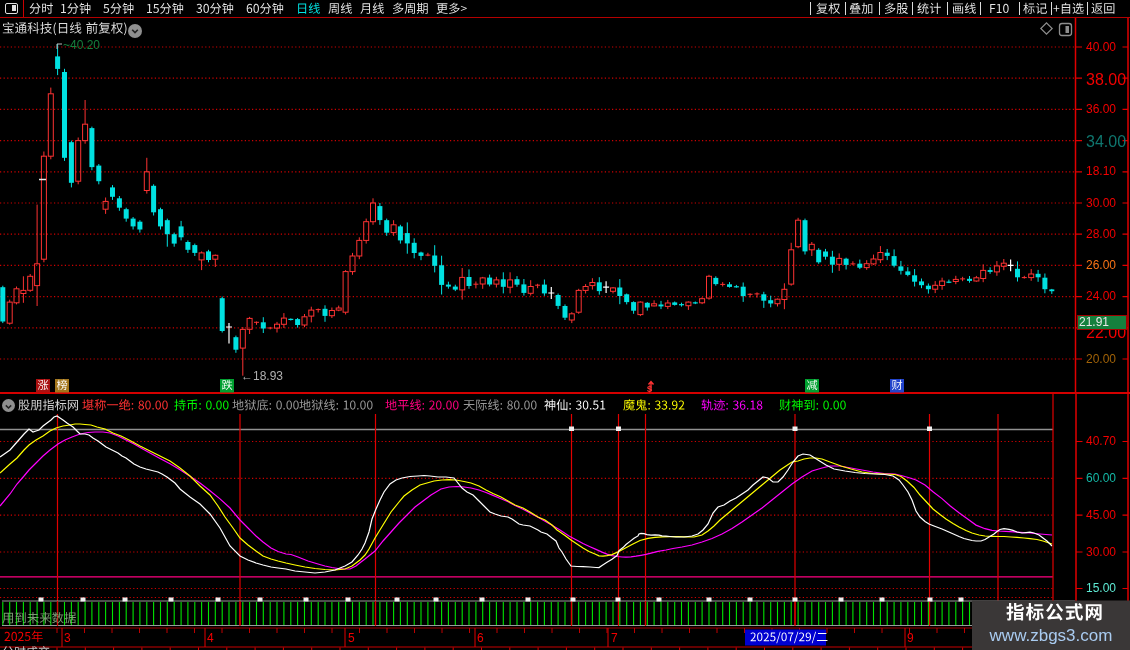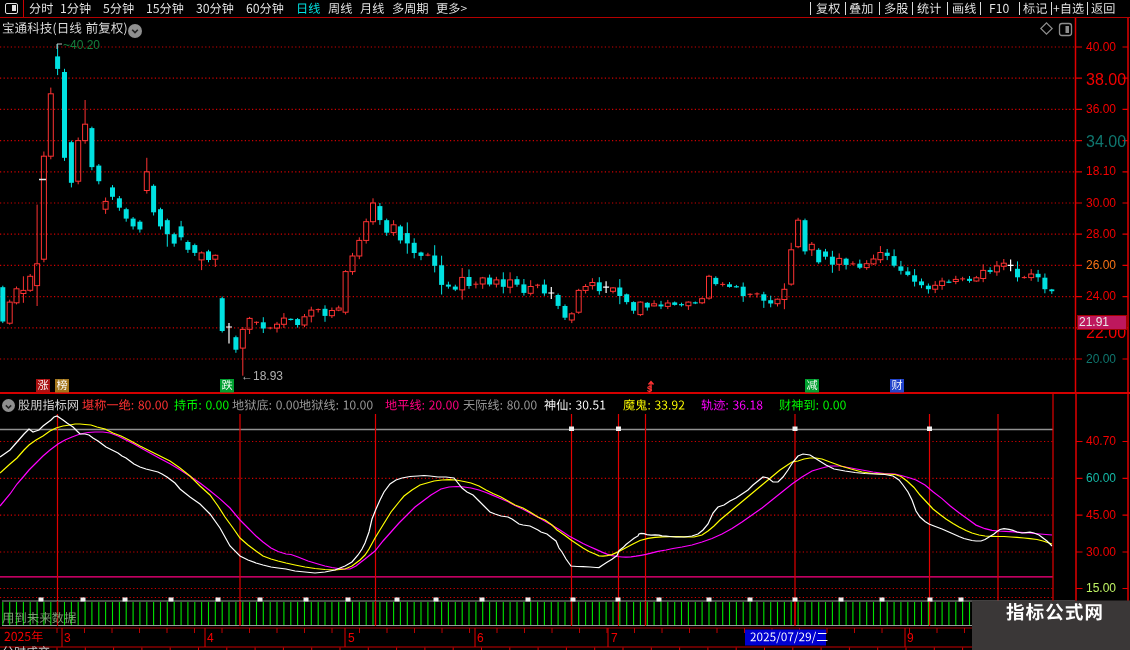--- a/index.html
+++ b/index.html
@@ -756,27 +756,28 @@
 <div style="position:absolute;left:1086px;top:39.5px;color:#f20000;font-size:12px;font-weight:normal;letter-spacing:0px;white-space:nowrap">40.00</div>
     <div style="position:absolute;left:1086px;top:70.7px;color:#f20000;font-size:16px;font-weight:normal;letter-spacing:0px;white-space:nowrap">38.00</div>
     <div style="position:absolute;left:1086px;top:101.9px;color:#f20000;font-size:12px;font-weight:normal;letter-spacing:0px;white-space:nowrap">36.00</div>
     <div style="position:absolute;left:1086px;top:133.1px;color:#0f766e;font-size:16px;font-weight:normal;letter-spacing:0px;white-space:nowrap">34.00</div>
     <div style="position:absolute;left:1086px;top:164.3px;color:#f20000;font-size:12px;font-weight:normal;letter-spacing:0px;white-space:nowrap">18.10</div>
     <div style="position:absolute;left:1086px;top:195.5px;color:#f20000;font-size:12px;font-weight:normal;letter-spacing:0px;white-space:nowrap">30.00</div>
     <div style="position:absolute;left:1086px;top:226.7px;color:#f20000;font-size:12px;font-weight:normal;letter-spacing:0px;white-space:nowrap">28.00</div>
     <div style="position:absolute;left:1086px;top:257.9px;color:#f97316;font-size:12px;font-weight:normal;letter-spacing:0px;white-space:nowrap">26.00</div>
     <div style="position:absolute;left:1086px;top:289.1px;color:#f20000;font-size:12px;font-weight:normal;letter-spacing:0px;white-space:nowrap">24.00</div>
     <div style="position:absolute;left:1086px;top:323.8px;color:#f20000;font-size:16px;font-weight:normal;letter-spacing:0px;white-space:nowrap">22.00</div>
-    <div style="position:absolute;left:1086px;top:351.5px;color:#0f766e;font-size:12px;font-weight:normal;letter-spacing:0px;white-space:nowrap">20.00</div>
-    <div style="position:absolute;left:1076.5px;top:314.5px;width:50px;height:15.5px;background:#be185d;border:1px solid #a00000;color:#e8e8e8;font-size:12px;line-height:13.5px;padding-left:1.5px;box-sizing:border-box">21.91</div>
+    <div style="position:absolute;left:1086px;top:351.5px;color:#a16207;font-size:12px;font-weight:normal;letter-spacing:0px;white-space:nowrap">20.00</div>
+    <div style="position:absolute;left:1076.5px;top:314.5px;width:50px;height:15.5px;background:#15803d;border:1px solid #a00000;color:#e8e8e8;font-size:12px;line-height:13.5px;padding-left:1.5px;box-sizing:border-box">21.91</div>
     <div style="position:absolute;left:1086px;top:434.0px;color:#f20000;font-size:12px;font-weight:normal;letter-spacing:0px;white-space:nowrap">40.70</div>
     <div style="position:absolute;left:1086px;top:470.8px;color:#14b8a6;font-size:12px;font-weight:normal;letter-spacing:0px;white-space:nowrap">60.00</div>
     <div style="position:absolute;left:1086px;top:507.70000000000005px;color:#f20000;font-size:12px;font-weight:normal;letter-spacing:0px;white-space:nowrap">45.00</div>
     <div style="position:absolute;left:1086px;top:544.5px;color:#f20000;font-size:12px;font-weight:normal;letter-spacing:0px;white-space:nowrap">30.00</div>
-    <div style="position:absolute;left:1086px;top:581.0px;color:#bef264;font-size:12px;font-weight:normal;letter-spacing:0px;white-space:nowrap">15.00</div>
+    <div style="position:absolute;left:1086px;top:581.0px;color:#5eead4;font-size:12px;font-weight:normal;letter-spacing:0px;white-space:nowrap">15.00</div>
 
 <div style="position:absolute;left:64px;top:630.5px;color:#f20000;font-size:12px;font-weight:normal;letter-spacing:0px;white-space:nowrap">3</div>
     <div style="position:absolute;left:207px;top:630.5px;color:#f20000;font-size:12px;font-weight:normal;letter-spacing:0px;white-space:nowrap">4</div>
     <div style="position:absolute;left:348px;top:630.5px;color:#f20000;font-size:12px;font-weight:normal;letter-spacing:0px;white-space:nowrap">5</div>
     <div style="position:absolute;left:477px;top:630.5px;color:#f20000;font-size:12px;font-weight:normal;letter-spacing:0px;white-space:nowrap">6</div>
     <div style="position:absolute;left:611px;top:630.5px;color:#f20000;font-size:12px;font-weight:normal;letter-spacing:0px;white-space:nowrap">7</div>
     <div style="position:absolute;left:907px;top:630.5px;color:#f20000;font-size:12px;font-weight:normal;letter-spacing:0px;white-space:nowrap">9</div>
 
+<div style="position:absolute;left:972px;top:626px;width:158px;text-align:center;color:#a9cbf0;font-size:17px">www.zbgs3.com</div>
 </div>
 </body></html>

